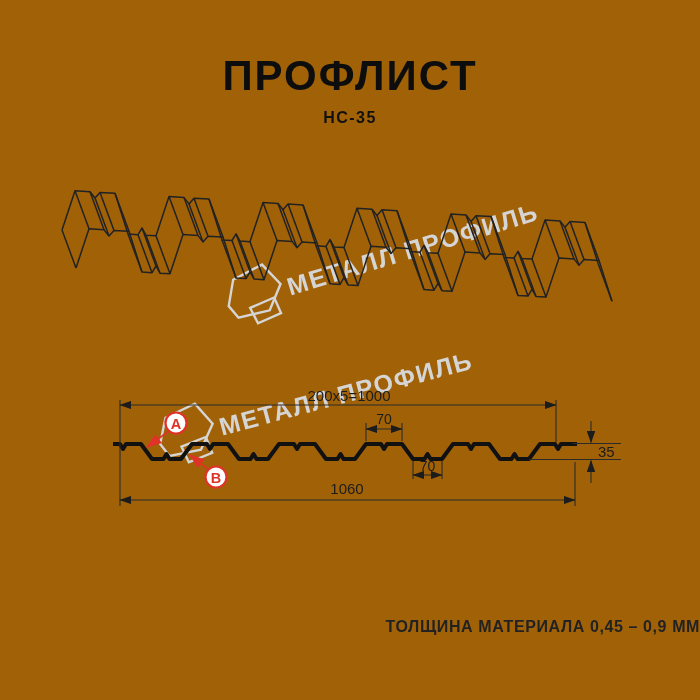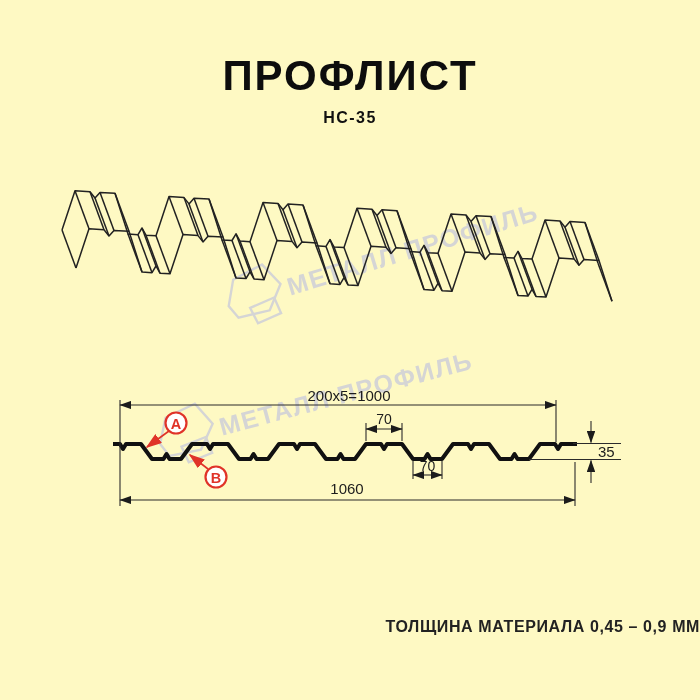--- a/index.html
+++ b/index.html
@@ -1,16 +1,16 @@
 <!DOCTYPE html>
 <html><head>
 <meta charset="utf-8">
 <style>
   html,body{margin:0;padding:0;}
-  .page{position:relative;width:700px;height:700px;background:#fef9c3;overflow:hidden;
+  .page{position:relative;width:700px;height:700px;background:#a16207;overflow:hidden;
         font-family:"Liberation Sans", sans-serif;}
   .hdr{position:absolute;top:52px;left:0;width:700px;text-align:center;}
   .hdr h1{margin:0;font-size:42px;font-weight:700;letter-spacing:2px;color:#0d0d0d;}
   .hdr .sub{margin-top:9px;font-size:16px;font-weight:700;letter-spacing:1.5px;color:#111;}
   .ftr{position:absolute;top:618px;left:0;width:700px;text-align:right;
        font-size:16px;font-weight:700;letter-spacing:0.6px;color:#222;}
   svg.art{position:absolute;left:0;top:0;}
   .wm-text{font-family:"Liberation Sans", sans-serif;font-weight:700;font-size:25px;letter-spacing:1.5px;}
   .dim-text{font-family:"Liberation Sans", sans-serif;fill:#1c1c1c;}
   .mk-text{font-family:"Liberation Sans", sans-serif;font-weight:700;}

